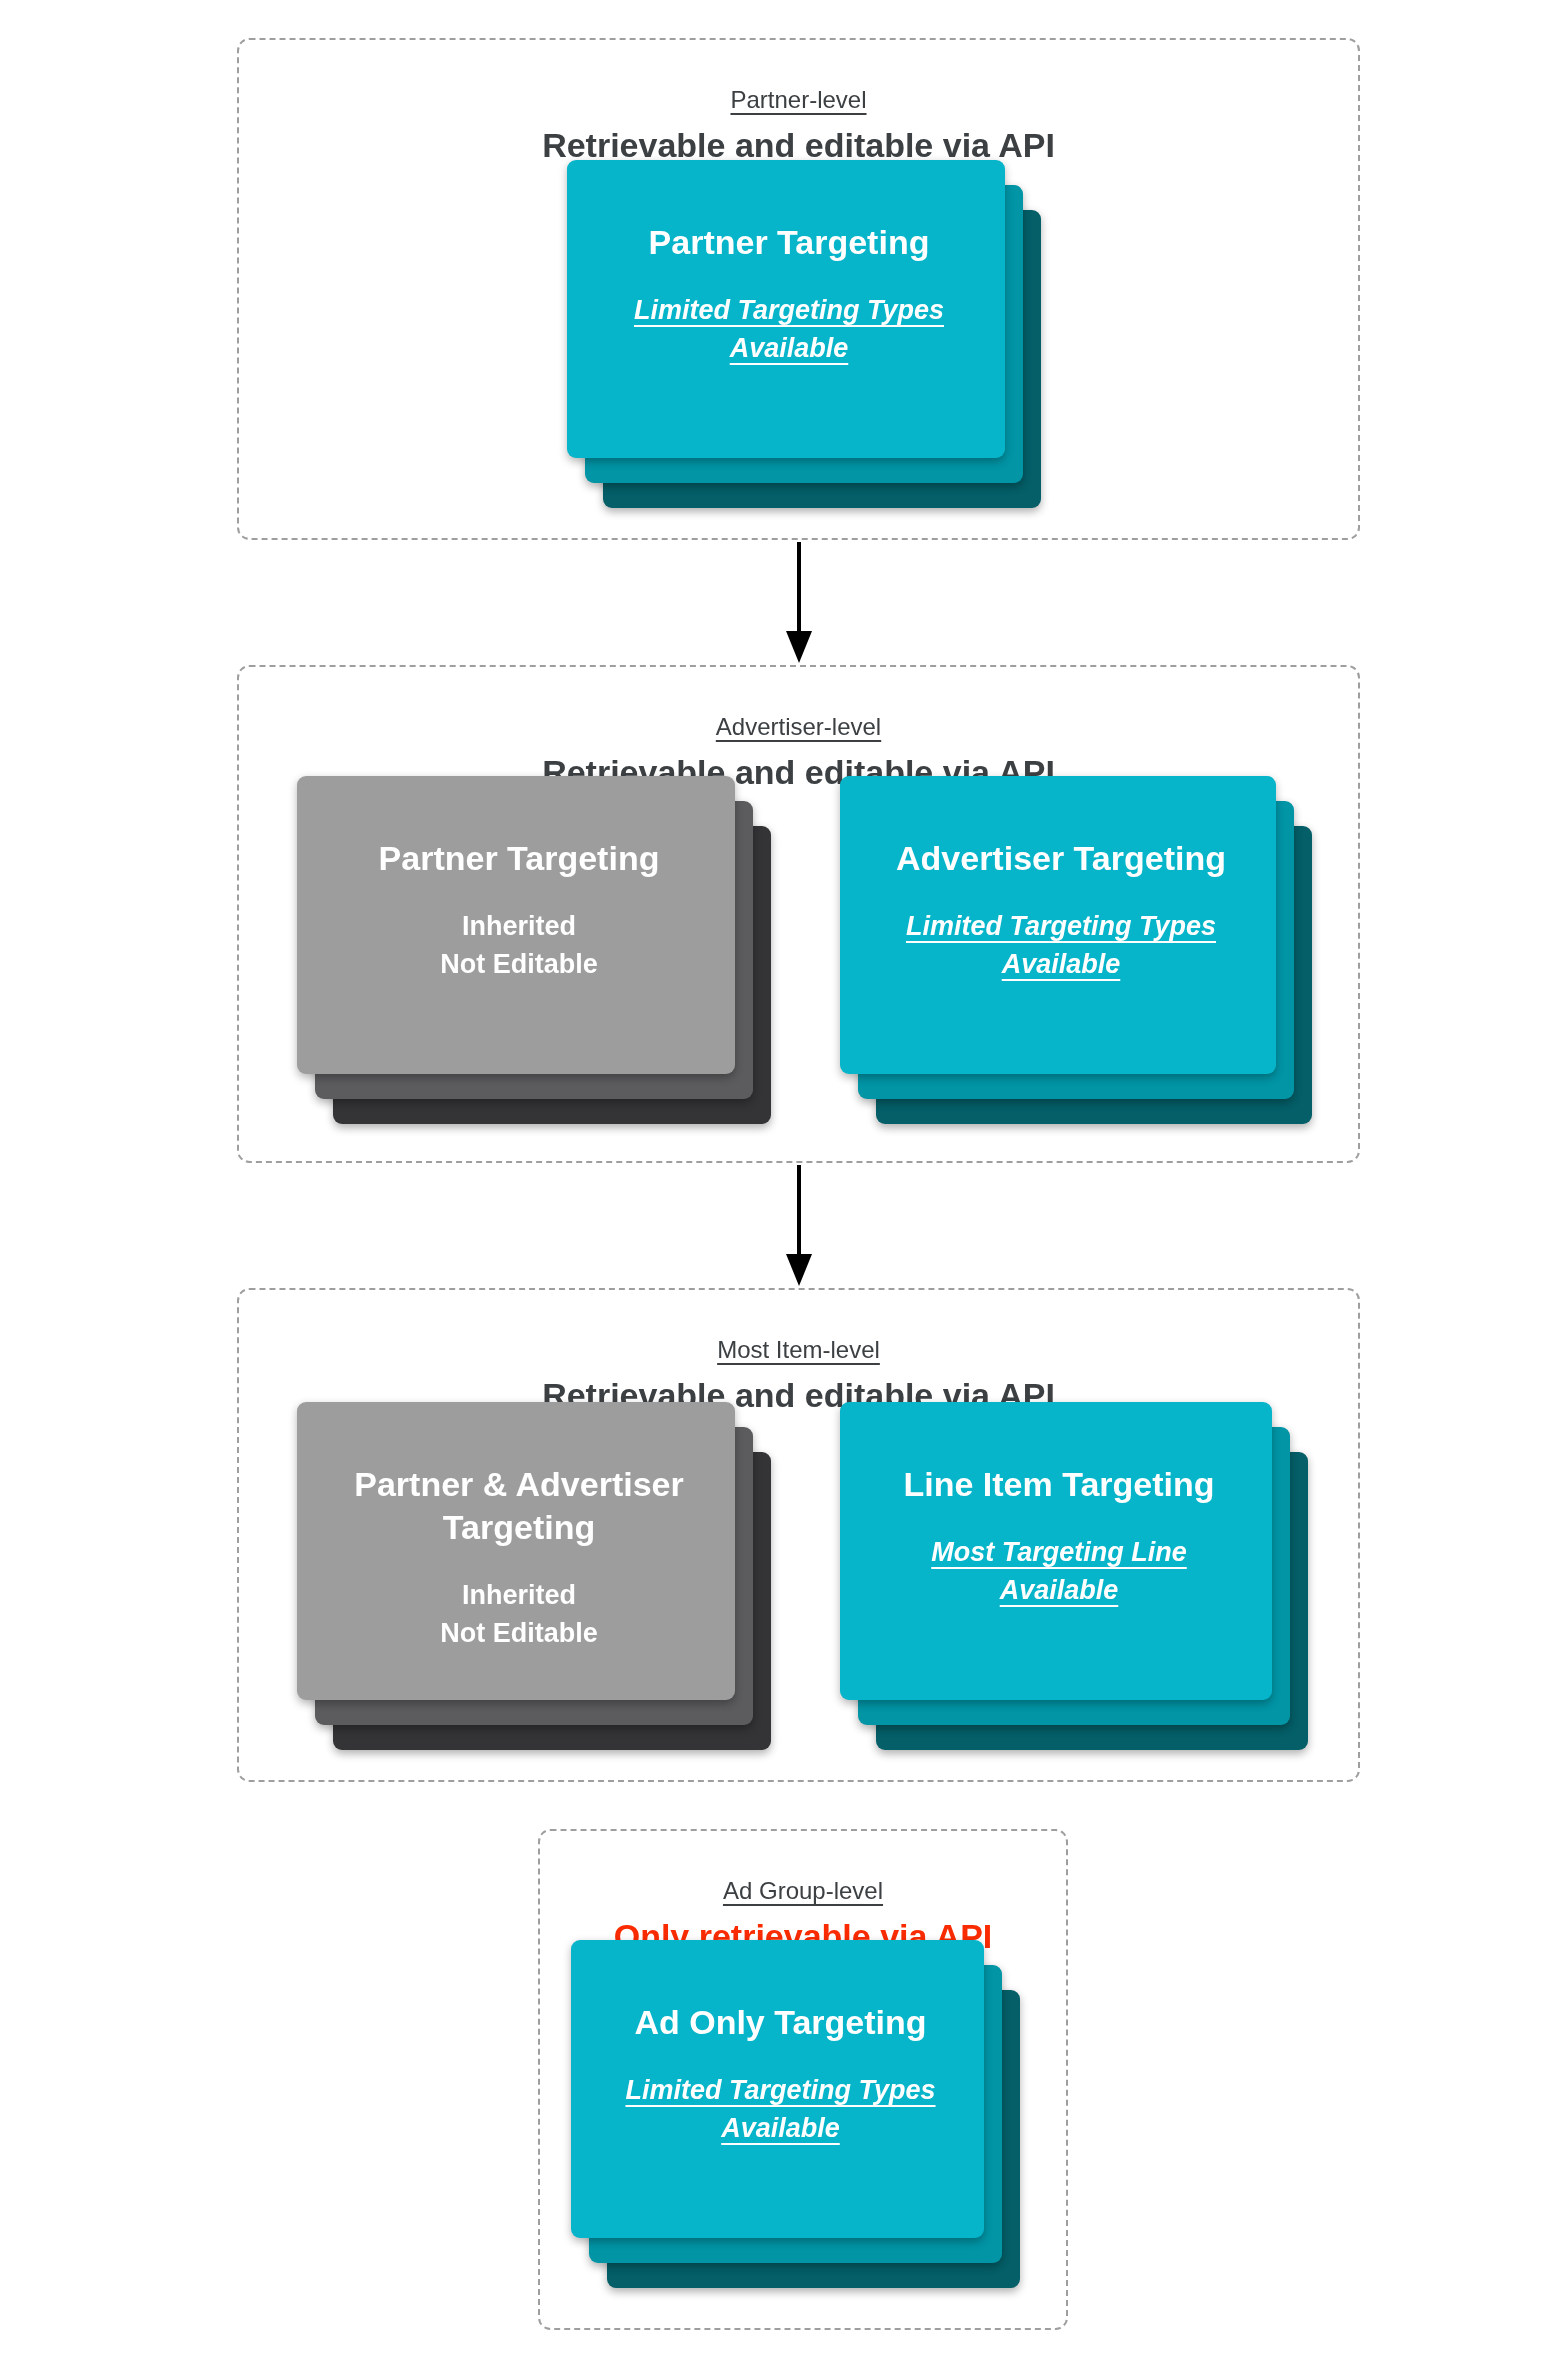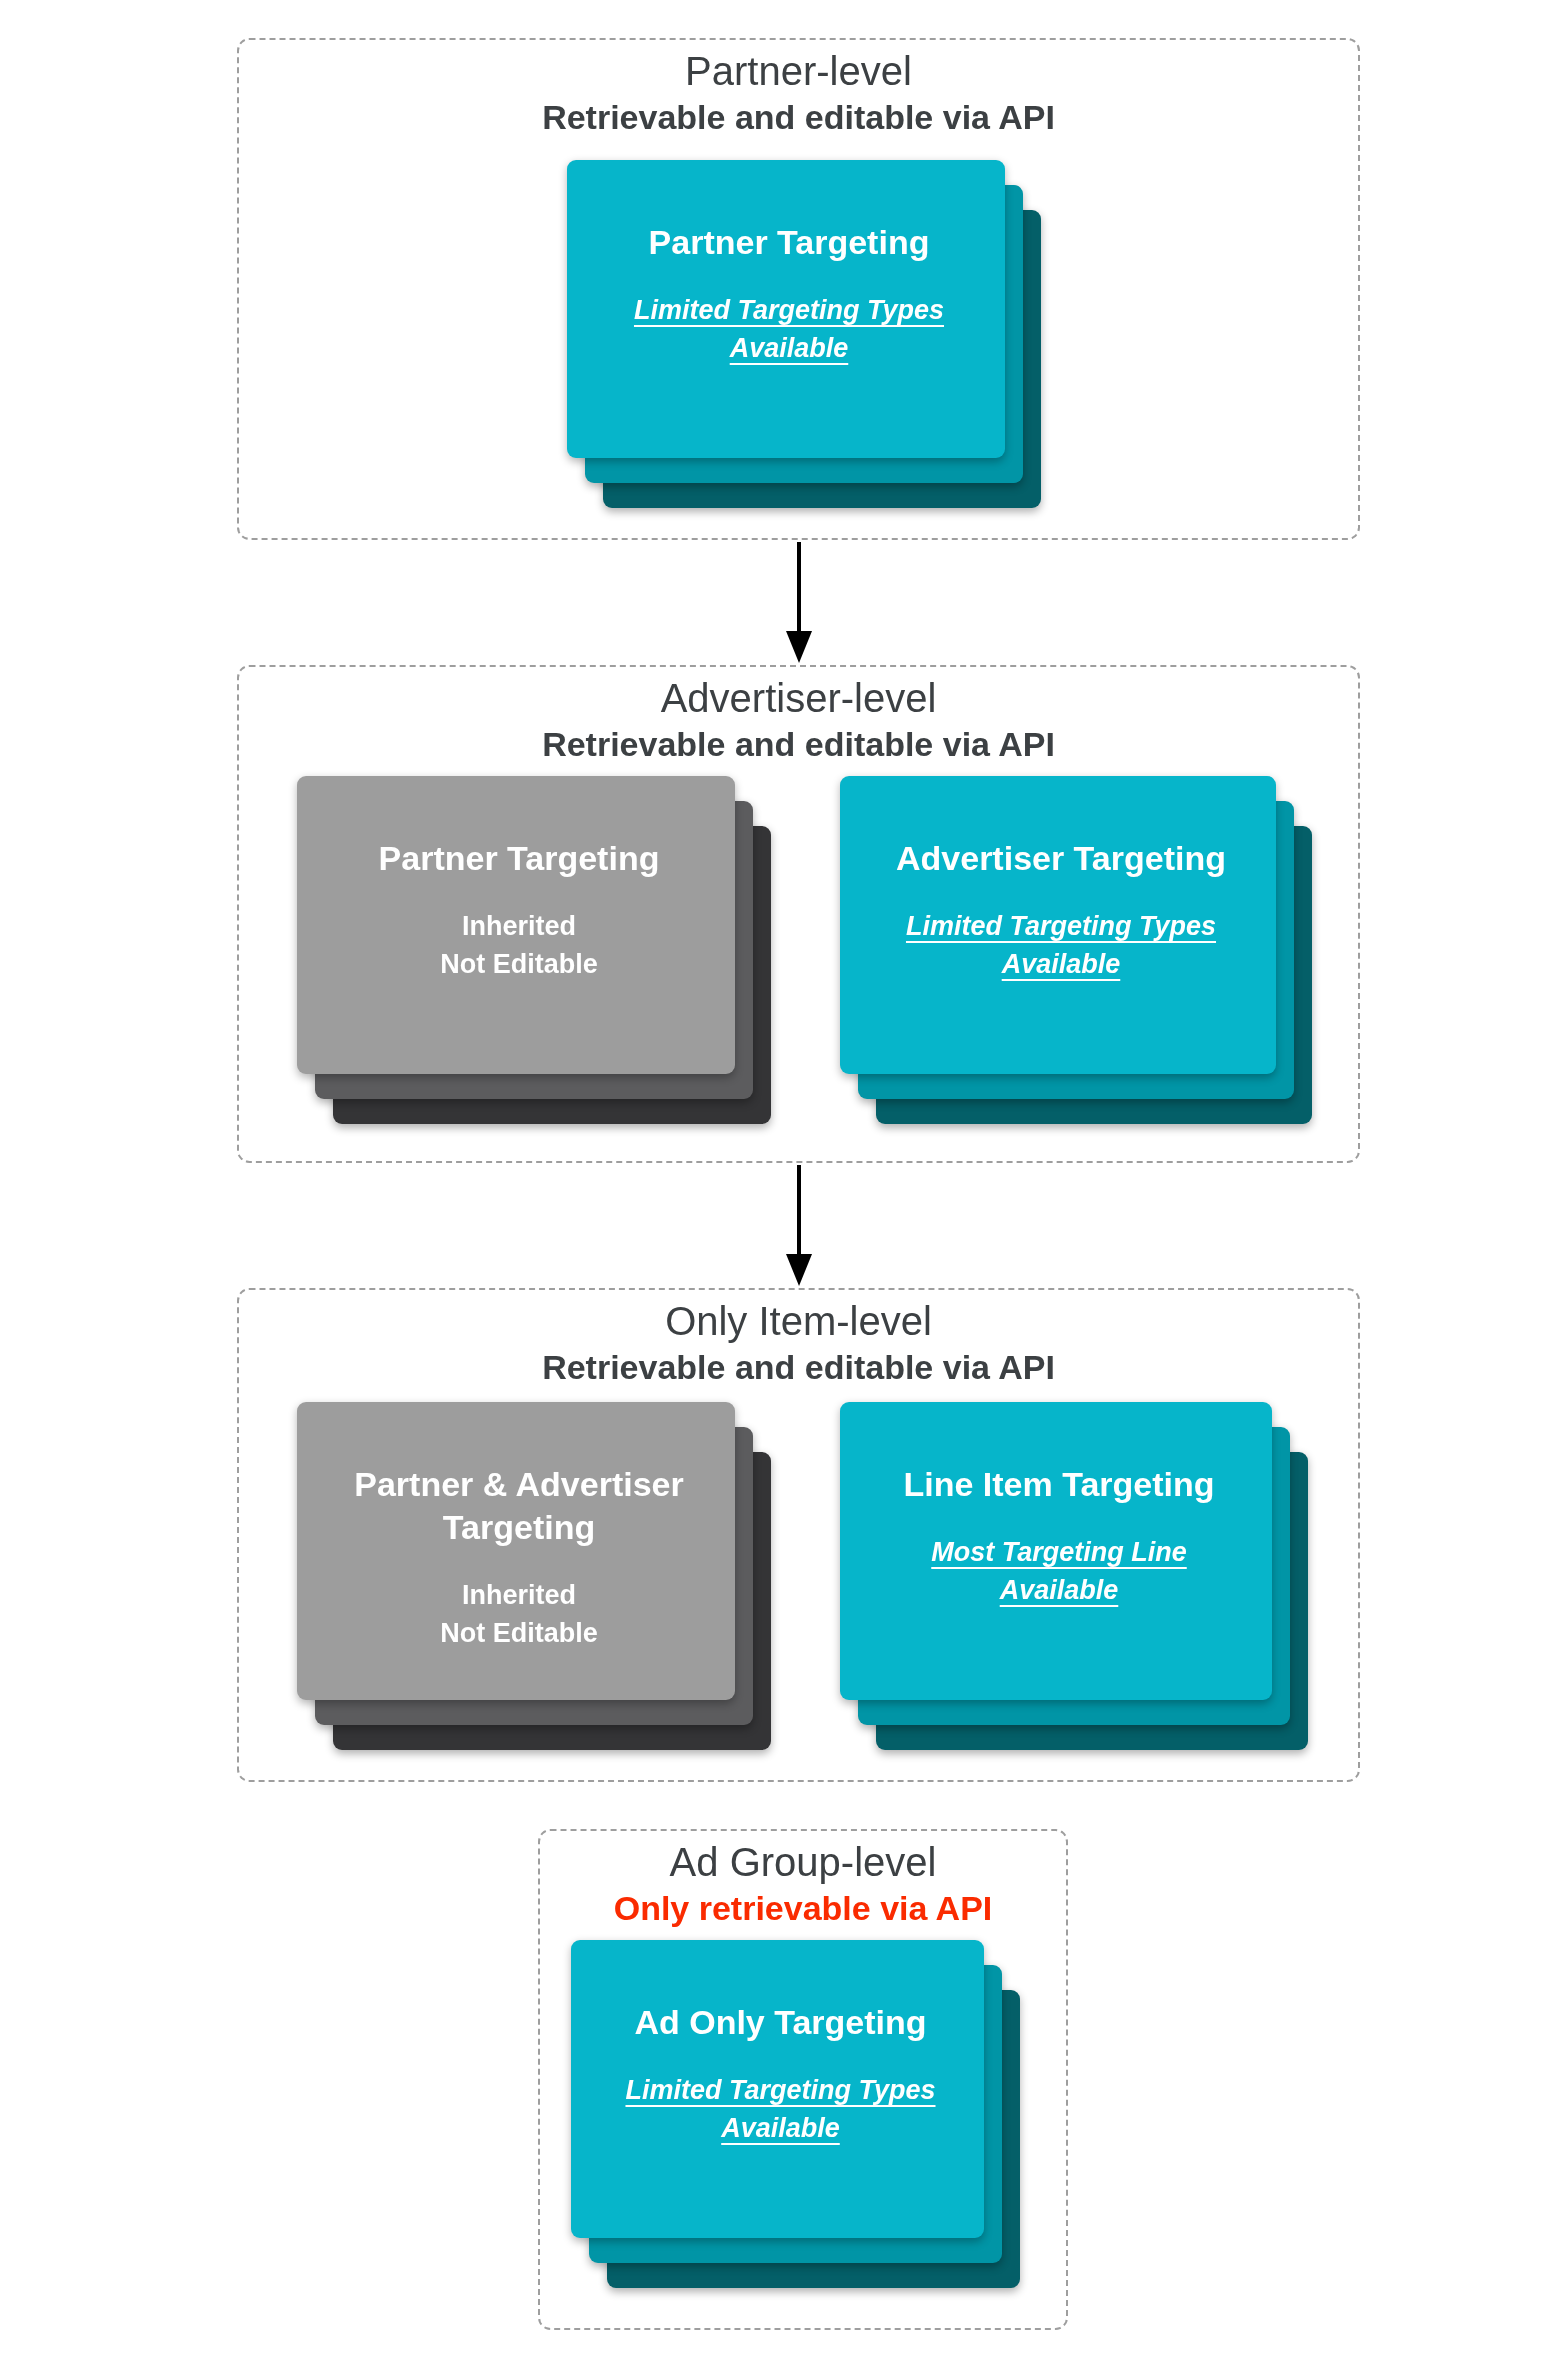--- a/index.html
+++ b/index.html
@@ -18,22 +18,22 @@
   }
   #box-partner   {left:237px; top:38px;   width:1123px; height:502px;}
   #box-advertiser{left:237px; top:665px;  width:1123px; height:498px;}
   #box-lineitem  {left:237px; top:1288px; width:1123px; height:494px;}
   #box-adgroup   {left:538px; top:1829px; width:530px;  height:501px;}
 
   .section-header{
     position:absolute; left:0; right:0; top:9px; text-align:center; color:var(--heading);
   }
   .level-title{
-    display:block; font-size:40px; font-weight:400; line-height:45px;
-    text-decoration-thickness:2.2px; text-underline-offset:5.4px;
+    display:block; font-size:24px; font-weight:400; line-height:45px;
+    text-decoration:underline; text-decoration-thickness:2.2px; text-underline-offset:5.4px;margin-top:28px;
   }
   .access-note{
     display:block; font-size:34px; font-weight:700; line-height:43px; margin-top:1.8px;
   }
   .access-note.red{ color:var(--red); }
 
   .stack{ position:absolute; }
   .stack .layer{ position:absolute; border-radius:9px; box-shadow:0 3.6px 8px rgba(0,0,0,0.30); }
   .stack .layer.back  { left:36px; top:50px; }
   .stack .layer.middle{ left:18px; top:25px; }
@@ -136,21 +136,21 @@
           <span>Available</span>
         </div>
       </div>
     </div>
   </div>
 
   <div class="flow-arrow" id="arrow-2"></div>
 
   <div class="section-box" id="box-lineitem">
     <div class="section-header">
-      <span class="level-title">Only Item-level</span>
+      <span class="level-title">Most Item-level</span>
       <span class="access-note">Retrievable and editable via API</span>
     </div>
     <div class="stack gray">
       <div class="layer back"></div>
       <div class="layer middle"></div>
       <div class="card">
         <div class="card-title">
           <span>Partner &amp; Advertiser</span>
           <span>Targeting</span>
         </div>

